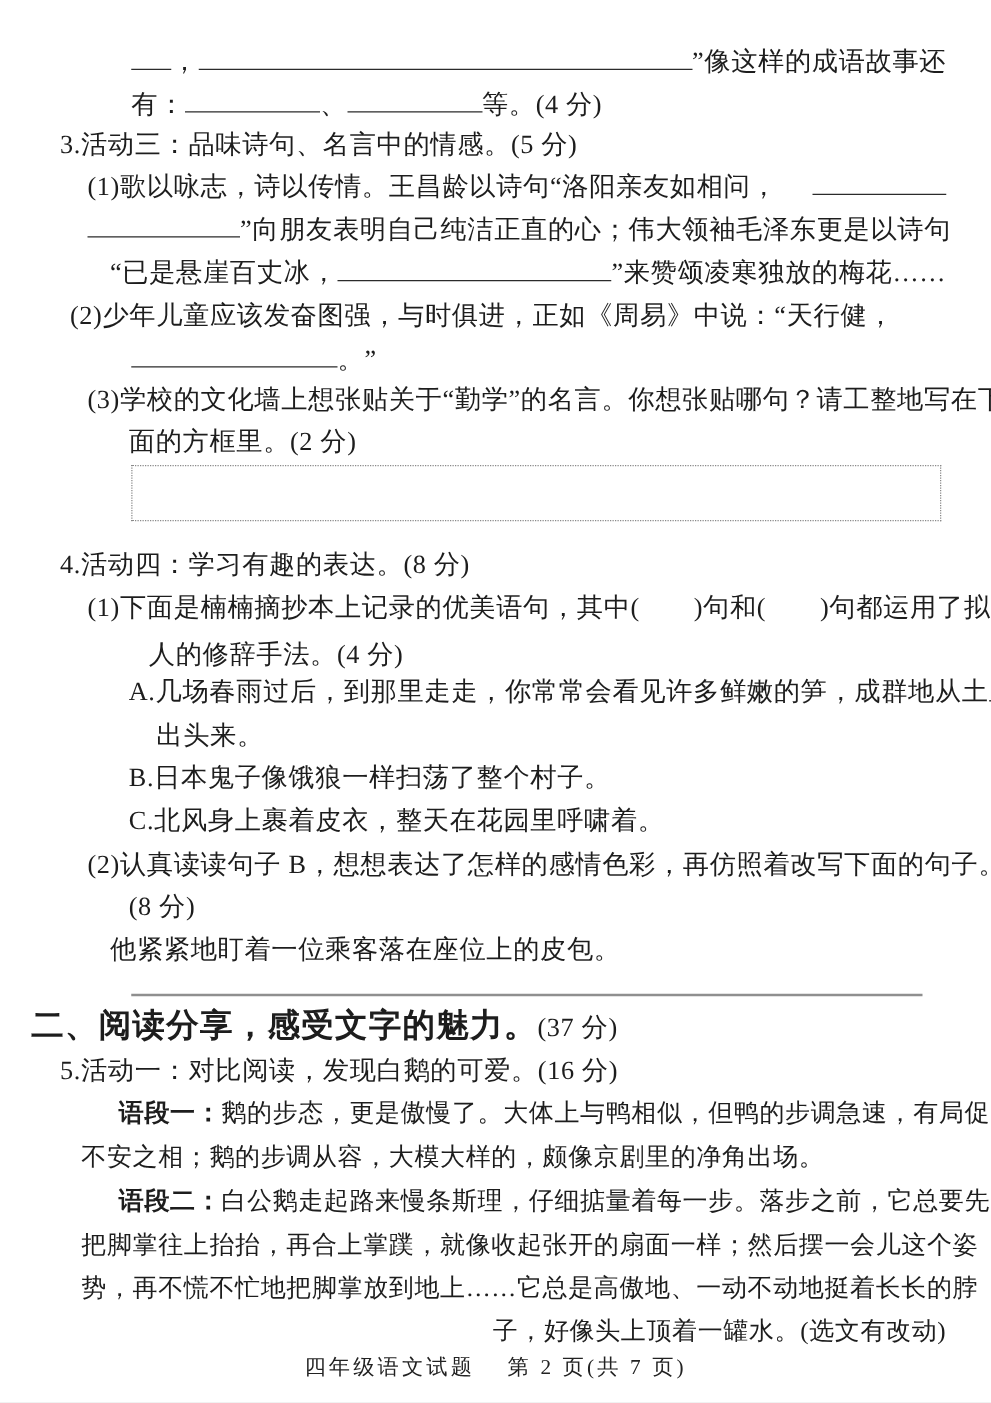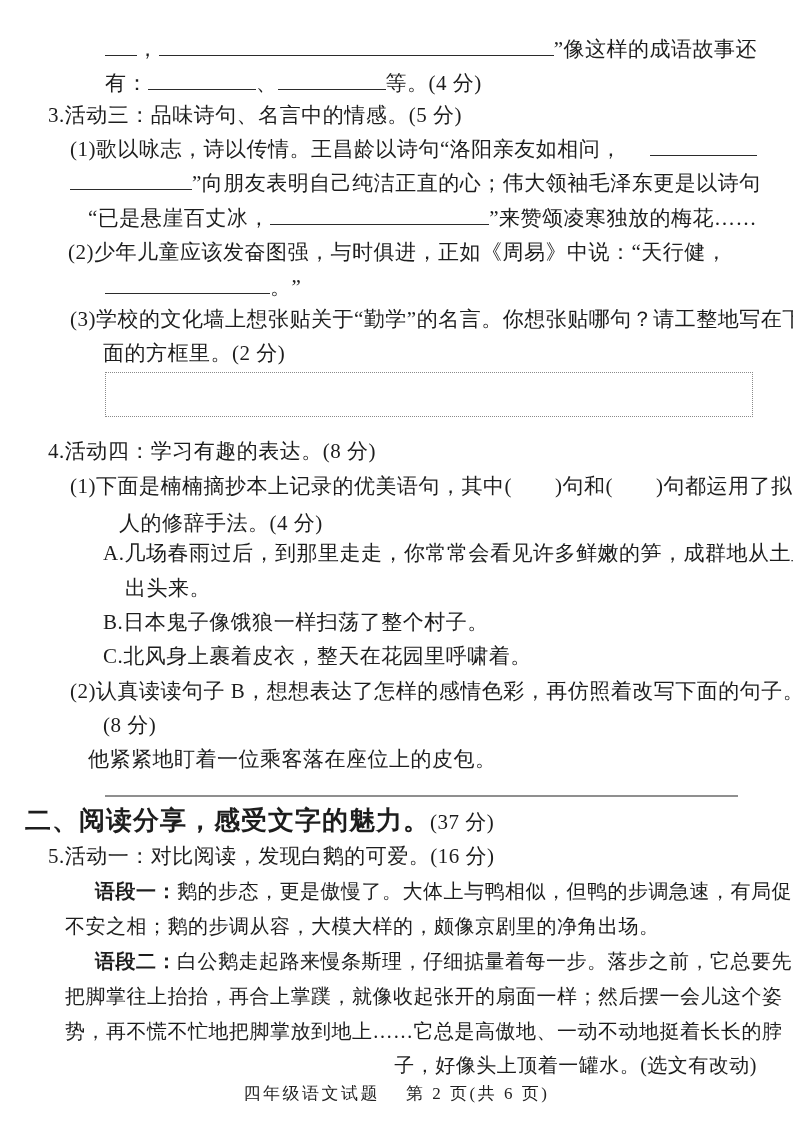--- a/index.html
+++ b/index.html
@@ -84,21 +84,21 @@
     <span class="blank fill"></span>
   </div>
   <div class="row" style="top:168px;left:70px;">
     <span class="blank" style="width:122px;"></span><span>”向朋友表明自己纯洁正直的心；伟大领袖毛泽东更是以诗句</span>
   </div>
   <div class="row flex" style="top:203px;left:88px;width:669px;">
     <span>“已是悬崖百丈冰，</span>
     <span class="blank fill"></span>
     <span>”来赞颂凌寒独放的梅花……</span>
   </div>
-  <div class="row flex" style="top:237px;left:68px;width:687px;gap:28px;">
+  <div class="row flex" style="top:237px;left:56px;width:687px;gap:28px;">
     <span>(2)少年儿童应该发奋图强，与时俱进，正如《周易》中说：“天行健，</span>
     <span class="blank fill"></span>
   </div>
   <div class="row" style="top:272px;left:105px;">
     <span class="blank" style="width:165px;"></span><span>。”</span>
   </div>
   <div class="row" style="top:304px;left:70px;">
     <span>(3)学校的文化墙上想张贴关于“勤学”的名言。你想张贴哪句？请工整地写在下</span>
   </div>
   <div class="row" style="top:338px;left:103px;">
@@ -161,16 +161,16 @@
   </div>
   <div class="row kai" style="top:981px;left:65px;">
     <span>把脚掌往上抬抬，再合上掌蹼，就像收起张开的扇面一样；然后摆一会儿这个姿</span>
   </div>
   <div class="row kai flex" style="top:1050px;left:65px;width:692px;justify-content:flex-end;">
     <span>子，好像头上顶着一罐水。</span>
     <span>(选文有改动)</span>
   </div>
 
   <div class="footer">
-    <span>四年级语文试题</span><span class="gap">第 2 页(共 6 页)</span>
+    <span>四年级语文试题</span><span class="gap">第 2 页(共 7 页)</span>
   </div>
 
 </div>
 
 </body></html>

